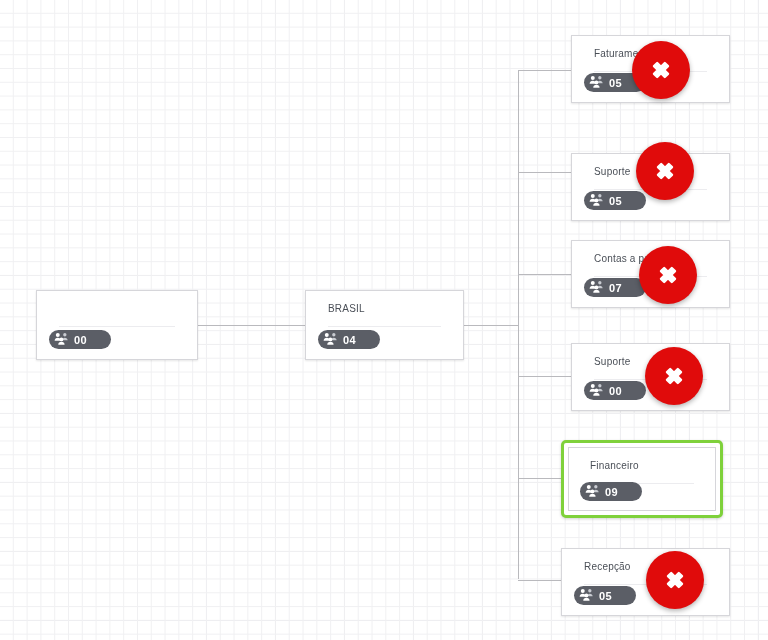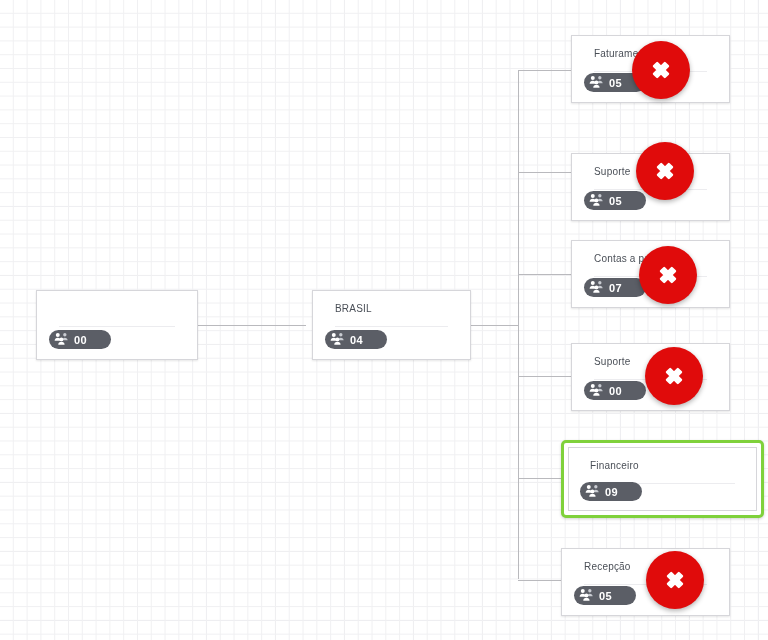--- a/index.html
+++ b/index.html
@@ -147,21 +147,21 @@
           <circle cx="11.6" cy="3.0" r="1.8" fill="#c9ccd2"></circle>
           <path d="M8.6 8.8c0-1.7 1.4-2.7 3-2.7s3 1 3 2.7z" fill="#c9ccd2"></path>
           <circle cx="7.9" cy="8.0" r="2.0" fill="#ffffff"></circle>
           <path d="M4.5 13.6c0-1.9 1.5-3.0 3.4-3.0s3.4 1.1 3.4 3.0z" fill="#ffffff"></path>
         </svg>
       </span>
       <span class="num">00</span>
     </div>
   </div>
 
-  <div class="node" style="left:305px; top:290px; width:159px; height:70px;margin-left:7px;">
+  <div class="node" style="left:305px; top:290px; width:159px; height:70px;">
     <div class="title">BRASIL</div>
     <div class="divider"></div>
     <div class="badge">
       <span class="grp-icon">
         <svg width="15" height="13" viewBox="0 0 16 14">
           <circle cx="4" cy="3.3" r="2.1" fill="#ffffff"></circle>
           <path d="M0.6 9.4c0-2 1.6-3.1 3.4-3.1s3.4 1.1 3.4 3.1z" fill="#ffffff"></path>
           <circle cx="11.6" cy="3.0" r="1.8" fill="#c9ccd2"></circle>
           <path d="M8.6 8.8c0-1.7 1.4-2.7 3-2.7s3 1 3 2.7z" fill="#c9ccd2"></path>
           <circle cx="7.9" cy="8.0" r="2.0" fill="#ffffff"></circle>
@@ -257,21 +257,21 @@
       </span>
       <span class="num">00</span>
     </div>
   </div>
   <div class="xmark" style="left:645px; top:347px;">
     <svg width="30" height="30" viewBox="0 0 30 30">
       <path d="M8 11.2L11.2 8 15 11.8 18.8 8 22 11.2 18.2 15 22 18.8 18.8 22 15 18.2 11.2 22 8 18.8 11.8 15z" fill="#ffffff" stroke="#ffffff" stroke-width="2.4" stroke-linejoin="round"></path>
     </svg>
   </div>
 
-  <div class="node selected" style="left:561px; top:440px; width:203px; height:78px;">
+  <div class="node selected" style="left:561px; top:440px; width:162px; height:78px;">
     <div class="inner"></div>
     <div class="title">Financeiro</div>
     <div class="divider"></div>
     <div class="badge">
       <span class="grp-icon">
         <svg width="15" height="13" viewBox="0 0 16 14">
           <circle cx="4" cy="3.3" r="2.1" fill="#ffffff"></circle>
           <path d="M0.6 9.4c0-2 1.6-3.1 3.4-3.1s3.4 1.1 3.4 3.1z" fill="#ffffff"></path>
           <circle cx="11.6" cy="3.0" r="1.8" fill="#c9ccd2"></circle>
           <path d="M8.6 8.8c0-1.7 1.4-2.7 3-2.7s3 1 3 2.7z" fill="#c9ccd2"></path>

